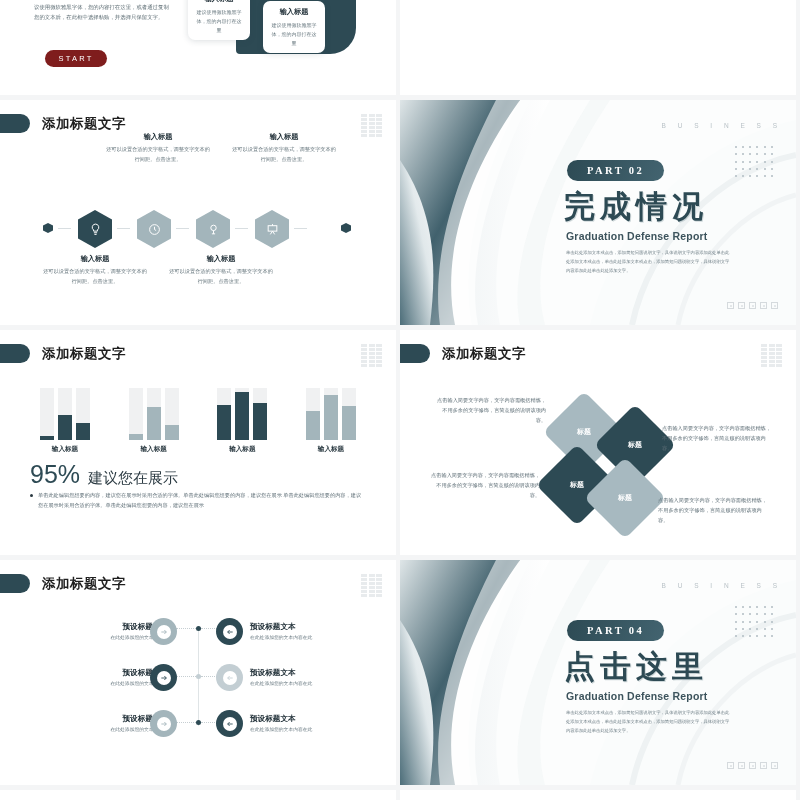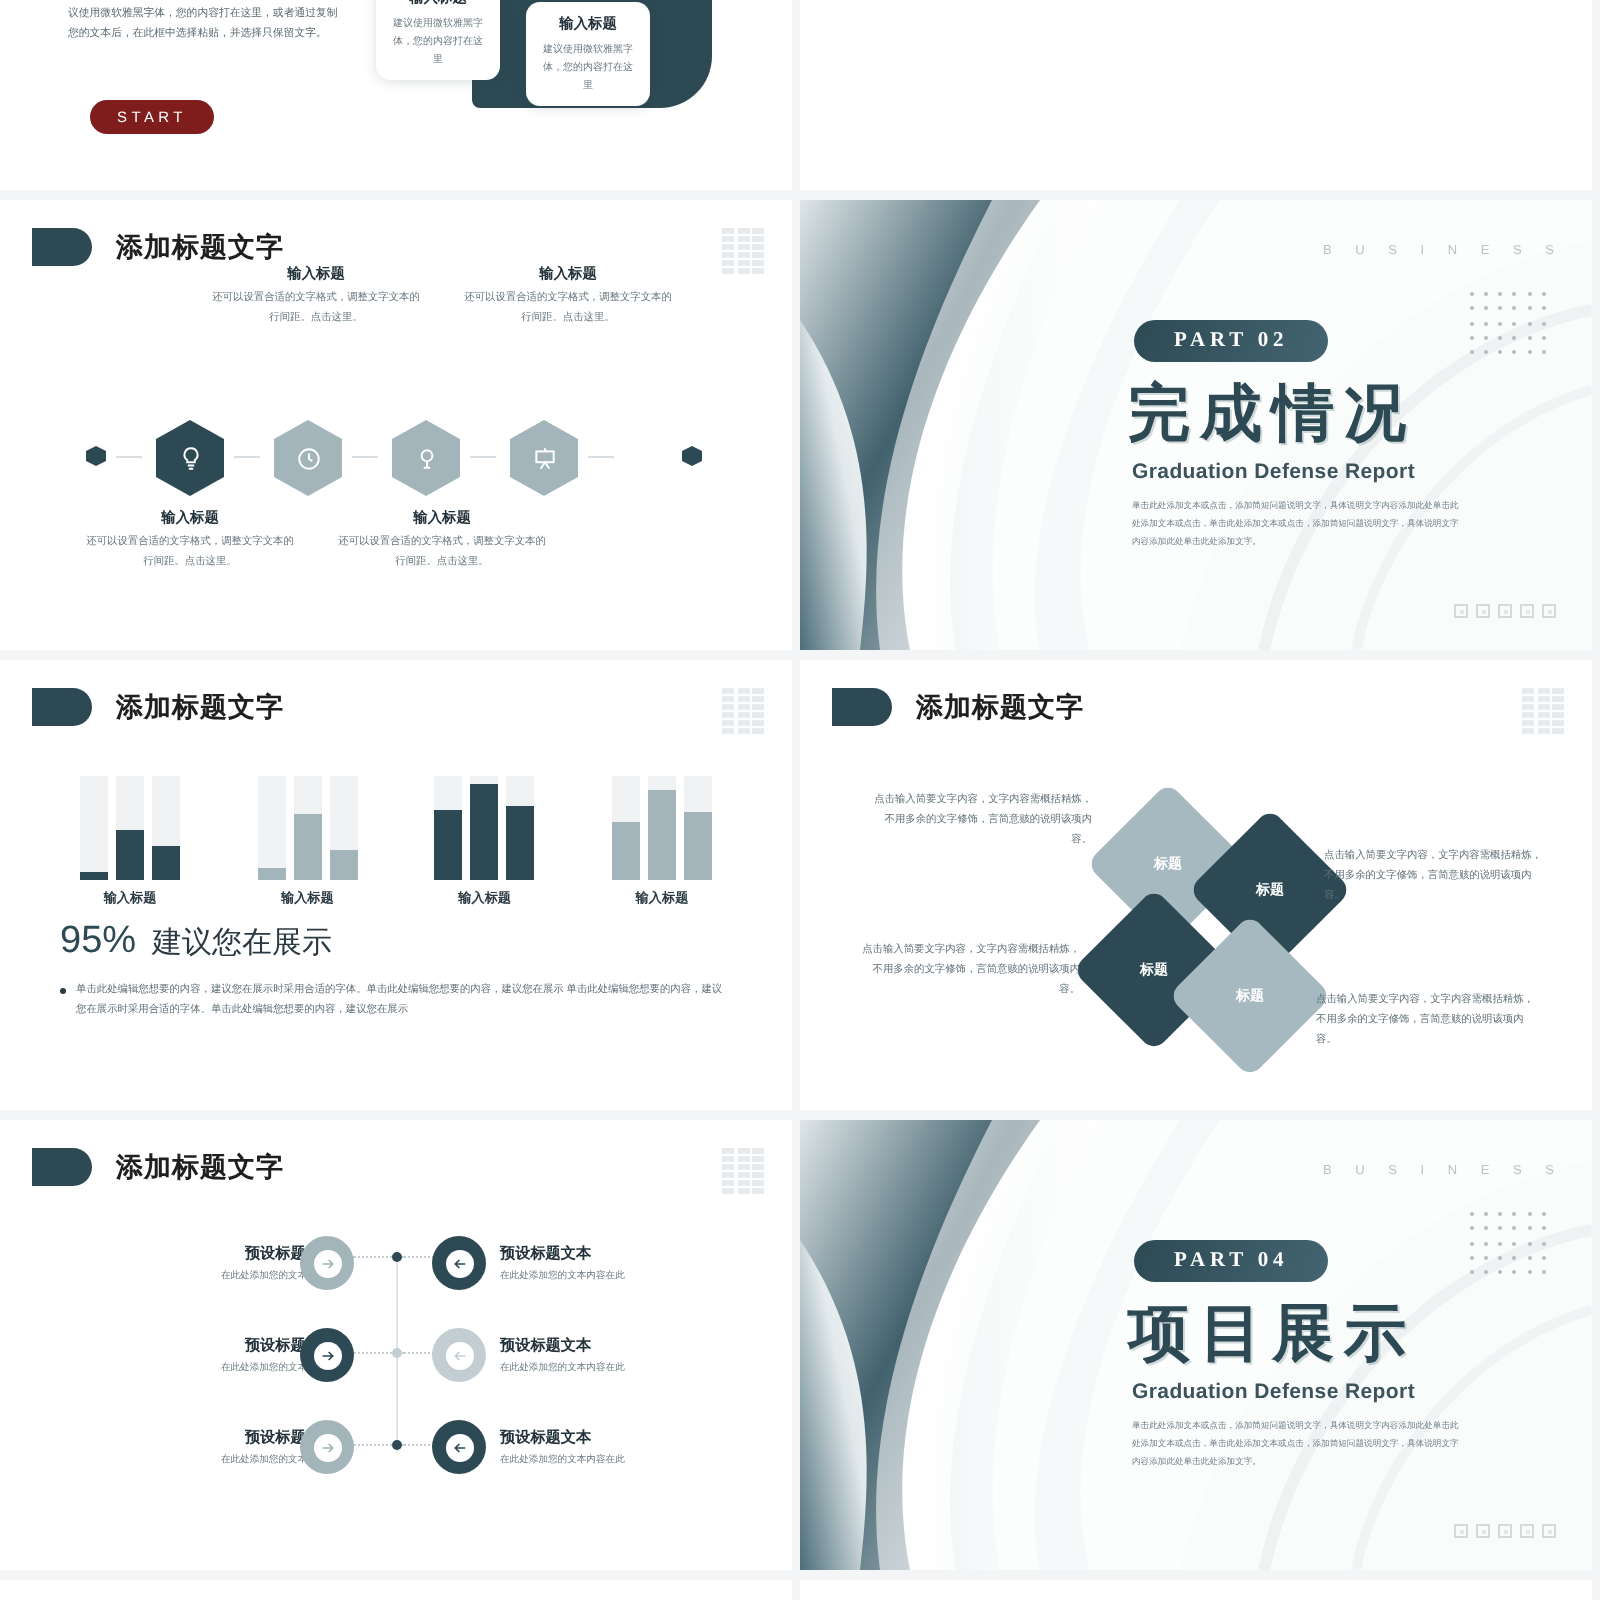--- a/index.html
+++ b/index.html
@@ -22,21 +22,21 @@
   
   .c0 { left: 0px;   width: 396px; }
   .c1 { left: 400px; width: 396px; }
   .r0 { top: -130px; height: 225px; }
   .r1 { top: 100px;  height: 225px; }
   .r2 { top: 330px;  height: 225px; }
   .r3 { top: 560px;  height: 225px; }
   .r4 { top: 790px;  height: 225px; }
 
   
-  .hdr { position: absolute; left: 16px; top: 14px; display: flex; align-items: center; }
+  .hdr { position: absolute; left: 0; top: 14px; display: flex; align-items: center; }
   .hdr-pill {
     width: 30px; height: 19px;
     background: #2d4a54;
     border-radius: 0 12px 12px 0;
   }
   .hdr-title {
     margin-left: 12px;
     font-size: 13.5px;
     font-weight: bold;
     color: #1f1f1f;
@@ -102,21 +102,21 @@
   .hxlabel p  { font-size: 5.2px; line-height: 1.85; color: #65757c; }
 
   
   .bargroups { position: absolute; left: 28px; top: 58px; width: 340px; display: flex; justify-content: space-between; }
   .bgroup { width: 74px; text-align: center; }
   .bars { height: 52px; display: flex; align-items: flex-end; justify-content: center; gap: 4px; }
   .bslot { width: 14px; height: 52px; background: #f0f1f2; display: flex; align-items: flex-end; }
   .bfill { width: 100%; }
   .bglabel { margin-top: 5px; font-size: 6.6px; color: #2b3a42; font-weight: bold; }
   .pct-row { position: absolute; left: 30px; top: 130px; display: flex; align-items: baseline; gap: 8px; }
-  .pct-num { font-size: 19px; color: #2d4a54; }
+  .pct-num { font-size: 25px; color: #2d4a54; }
   .pct-txt { font-size: 15px; color: #2b3a42; }
   .bullet-wrap { position: absolute; left: 30px; top: 160px; width: 336px; display: flex; gap: 5px; }
   .bullet-dot { width: 3px; height: 3px; border-radius: 50%; background: #2b3a42; margin-top: 4px; flex: none; }
   .bullet-wrap p { font-size: 5.2px; line-height: 2; color: #5f6f77; }
 
   
   .dia {
     position: absolute; width: 58px; height: 58px; border-radius: 7px;
     transform: rotate(45deg);
     display: flex; align-items: center; justify-content: center;
@@ -666,21 +666,21 @@
           <i></i>
           <i></i>
         <i></i>
           <i></i>
           <i></i>
           <i></i>
           <i></i>
           <i></i>
       </div>
       <div class="part-badge">PART 04</div>
-      <div class="part-title">项目展示</div>
+      <div class="part-title">点击这里</div>
       <div class="part-sub">Graduation Defense Report</div>
       <div class="part-body">单击此处添加文本或点击，添加简短问题说明文字，具体说明文字内容添加此处单击此处添加文本或点击，单击此处添加文本或点击，添加简短问题说明文字，具体说明文字内容添加此处单击此处添加文字。</div>
       <div class="part-marks">
         <i></i>
           <i></i>
           <i></i>
           <i></i>
           <i></i>
       </div>
     </div>

